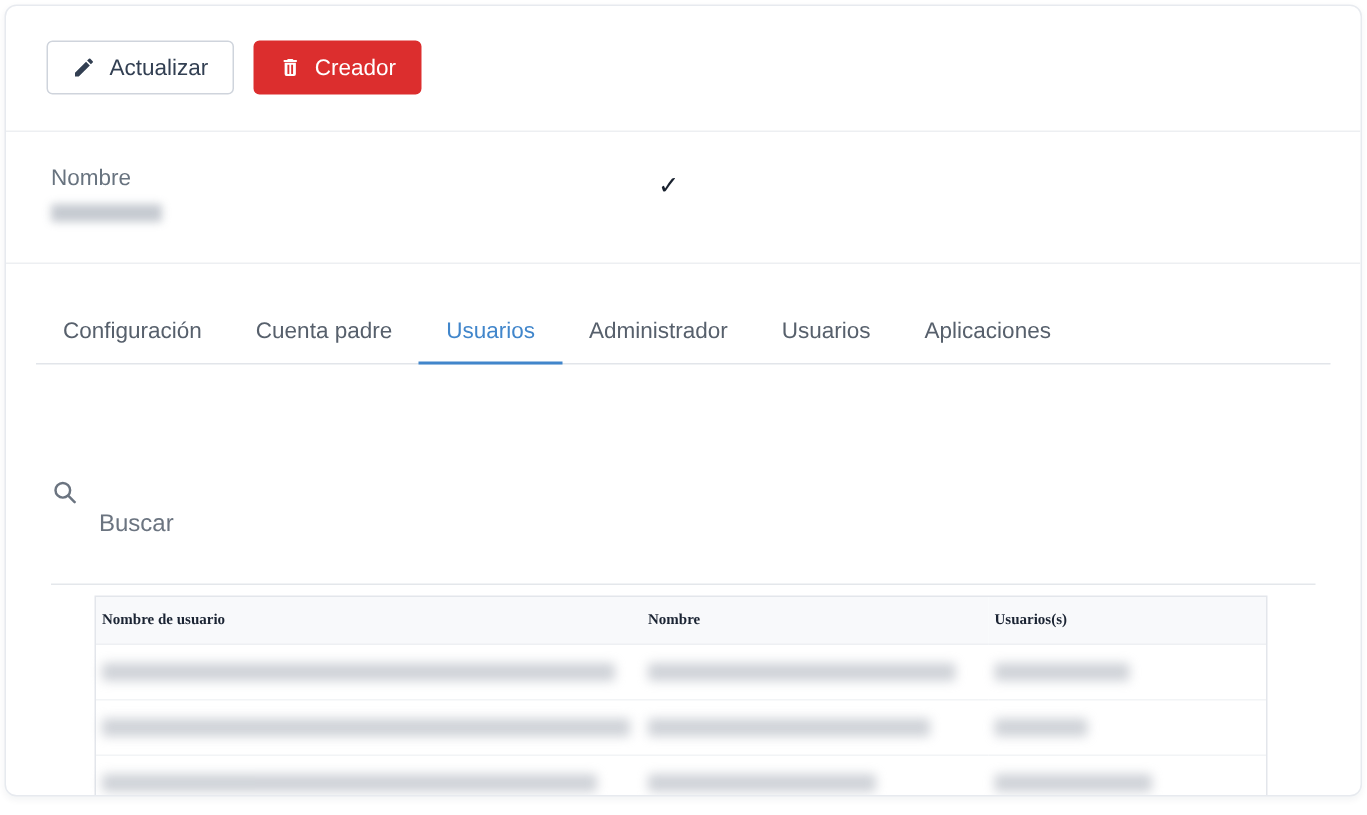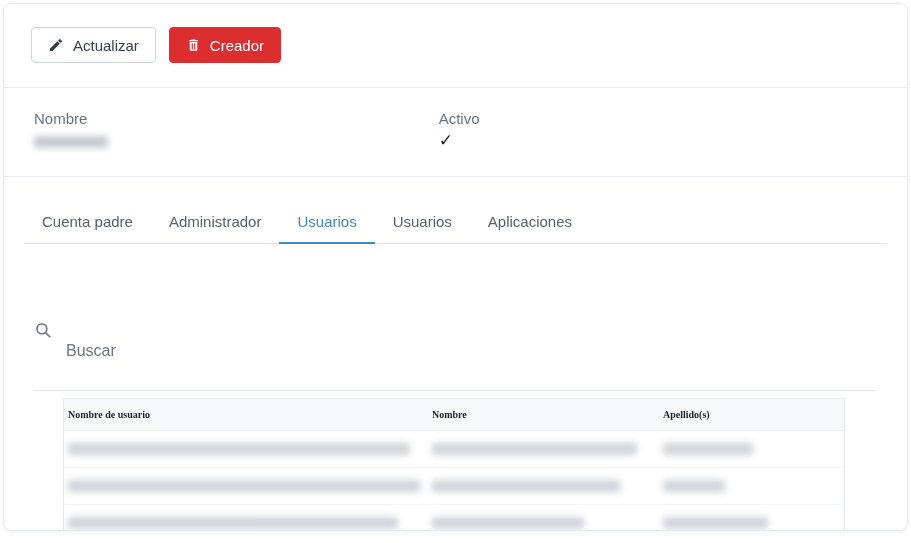--- a/index.html
+++ b/index.html
@@ -79,29 +79,29 @@
       <span>Creador</span>
     </button>
   </div>
 
   <div class="info">
     <div class="info-col">
       <div class="field-label">Nombre</div>
       <div class="redact-sm"></div>
     </div>
     <div class="info-col">
-      <div class="field-label">Activo</div>
       <div class="check">✓</div>
     </div>
   </div>
 
   <div class="tabs">
+      <div class="tab">Configuración</div>
       <div class="tab">Cuenta padre</div>
+      <div class="tab active">Usuarios</div>
       <div class="tab">Administrador</div>
-      <div class="tab active">Usuarios</div>
       <div class="tab">Usuarios</div>
       <div class="tab">Aplicaciones</div>
     </div>
 
   <div class="content">
     <div class="search-row">
       <span>
         <svg width="18" height="18" viewBox="0 0 24 24" fill="none" stroke="#6b7480" stroke-width="2.2" stroke-linecap="round">
           <circle cx="10.5" cy="10.5" r="6.5"></circle>
           <line x1="15.5" y1="15.5" x2="21" y2="21"></line>
@@ -109,21 +109,21 @@
       </span>
       <input type="text" placeholder="Buscar" style="">
     </div>
 
     <div class="table-wrap">
       <table>
         <thead>
           <tr>
               <th style="width: 44.4%;">Nombre de usuario</th>
               <th style="width: 30%;">Nombre</th>
-              <th style="width: 25.6%;">Apellido(s)</th>
+              <th style="width: 25.6%;">Usuarios(s)</th>
             </tr>
         </thead>
         <tbody>
             <tr>
               <td>
                 <div class="redact-bar" style="width: 342px;"></div>
               </td>
               <td>
                 <div class="redact-bar" style="width: 205px;"></div>
               </td>

